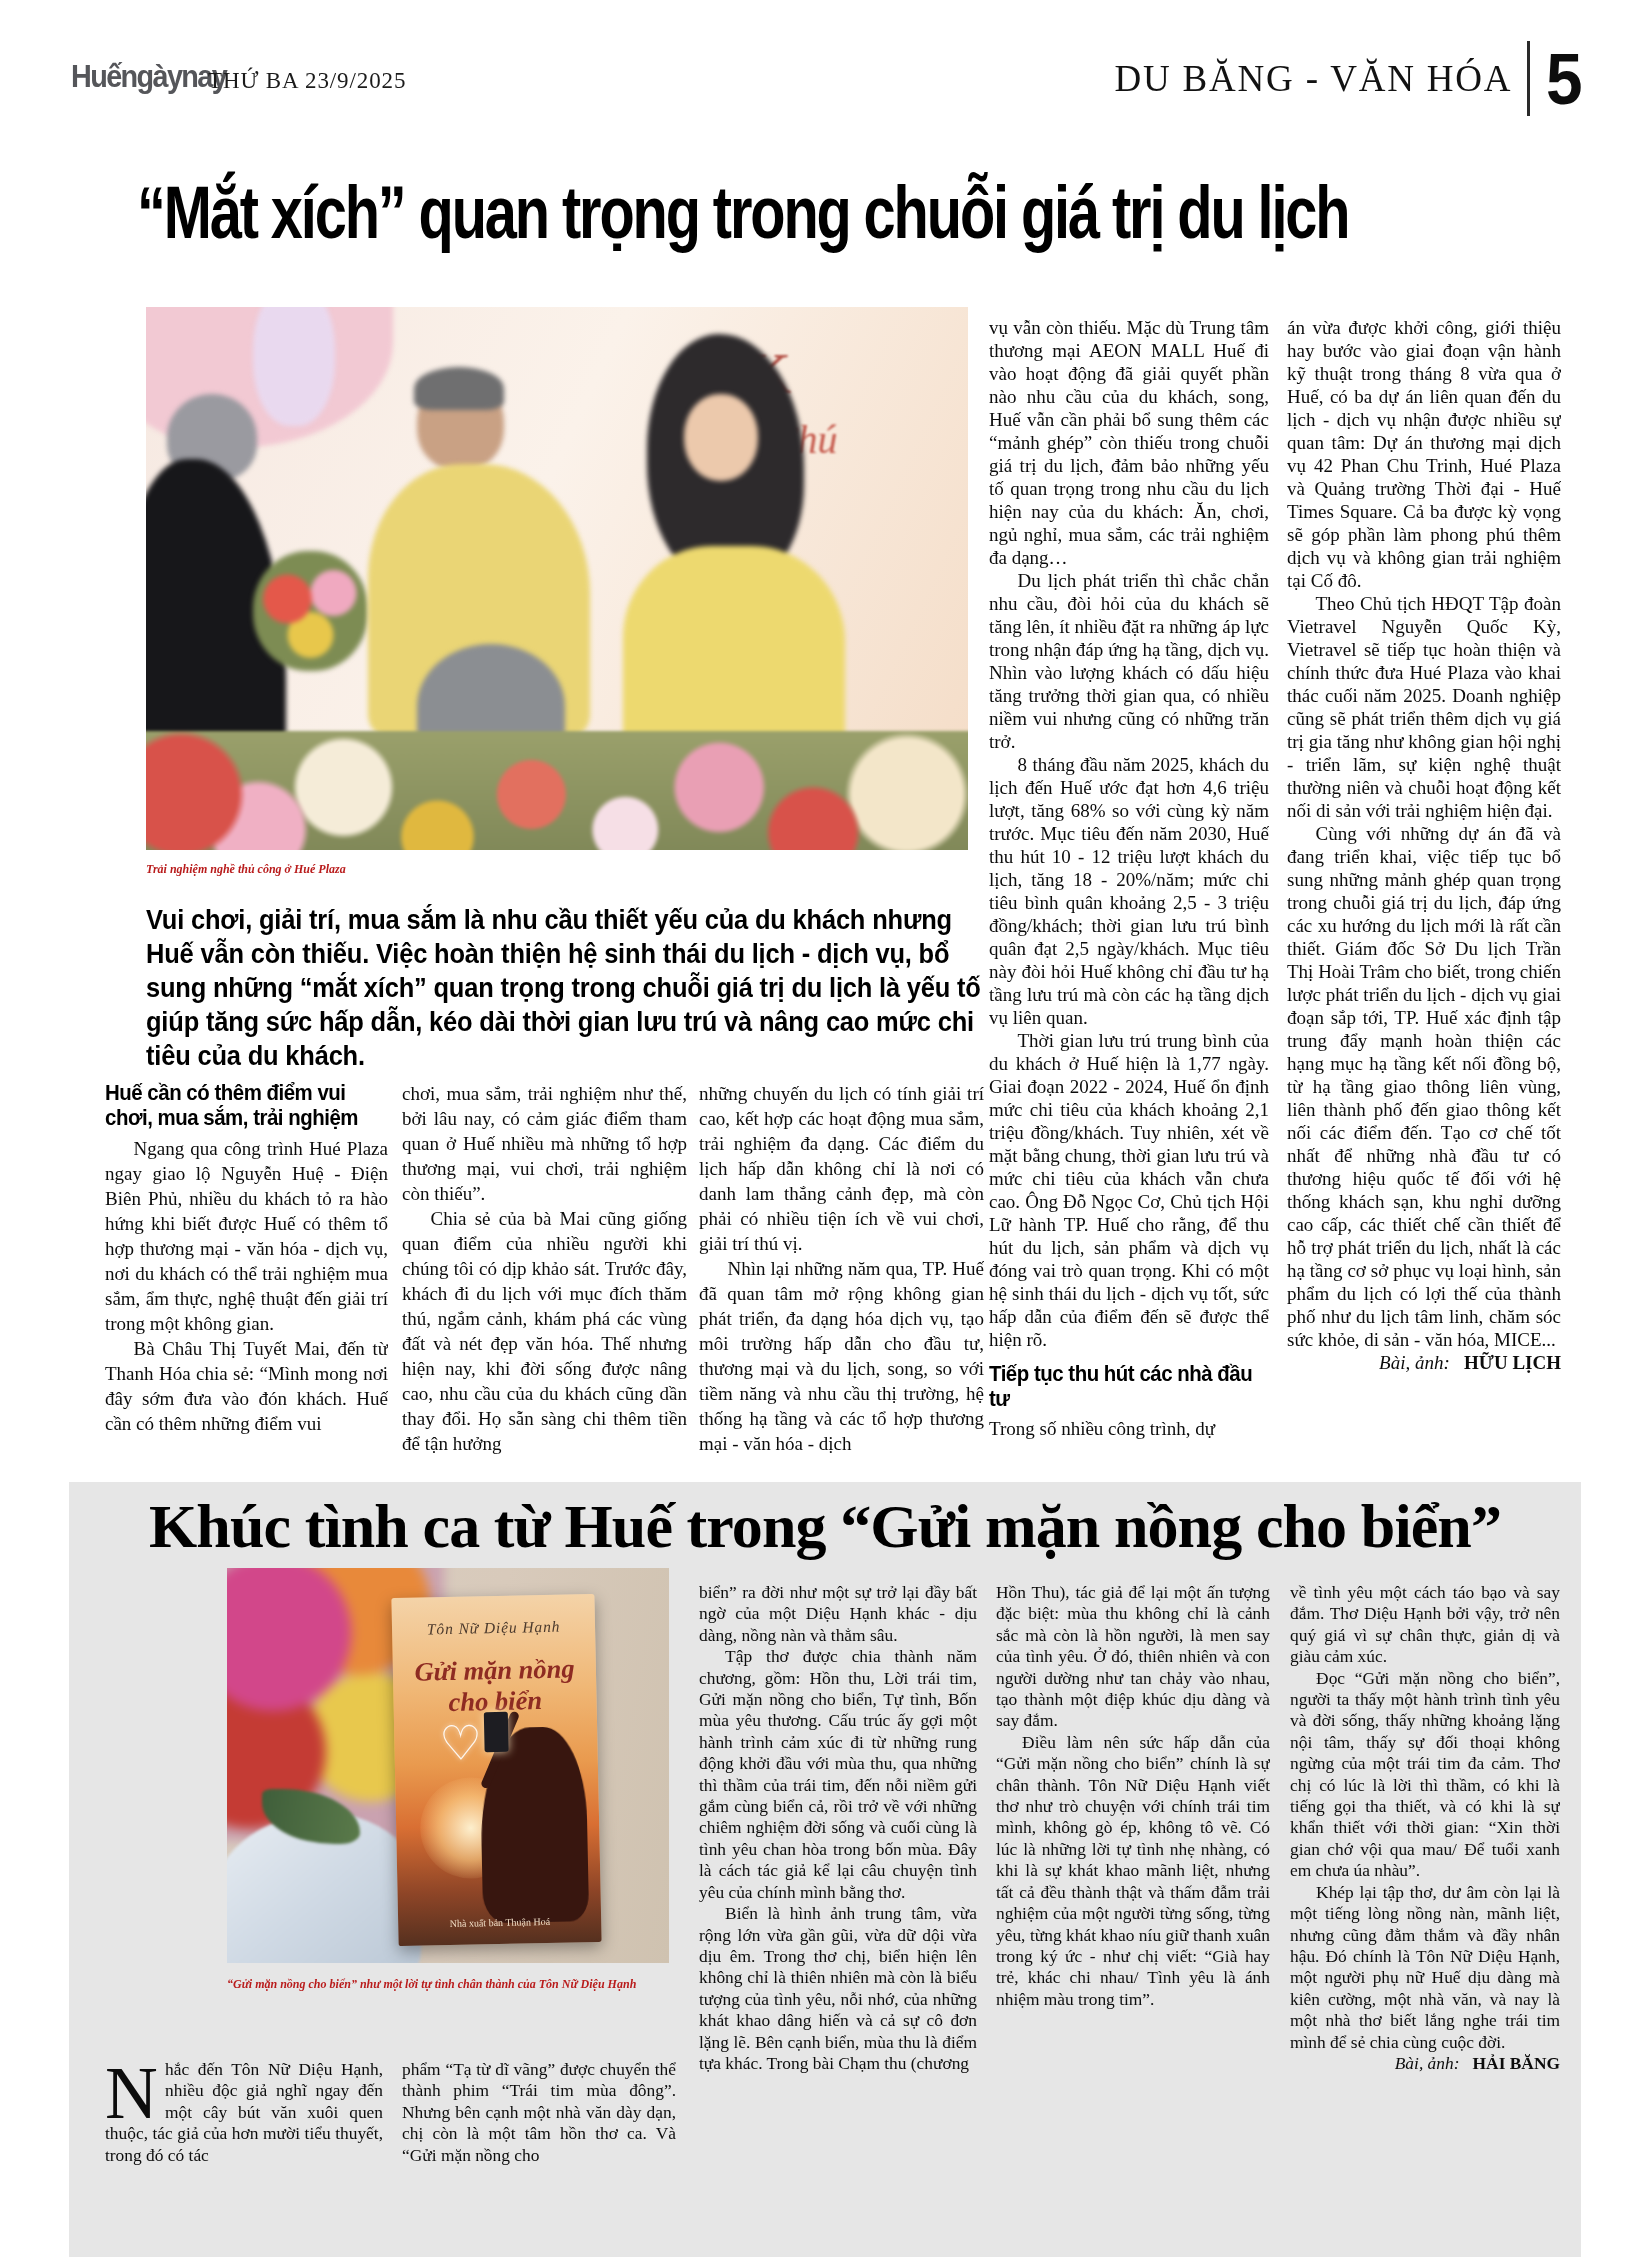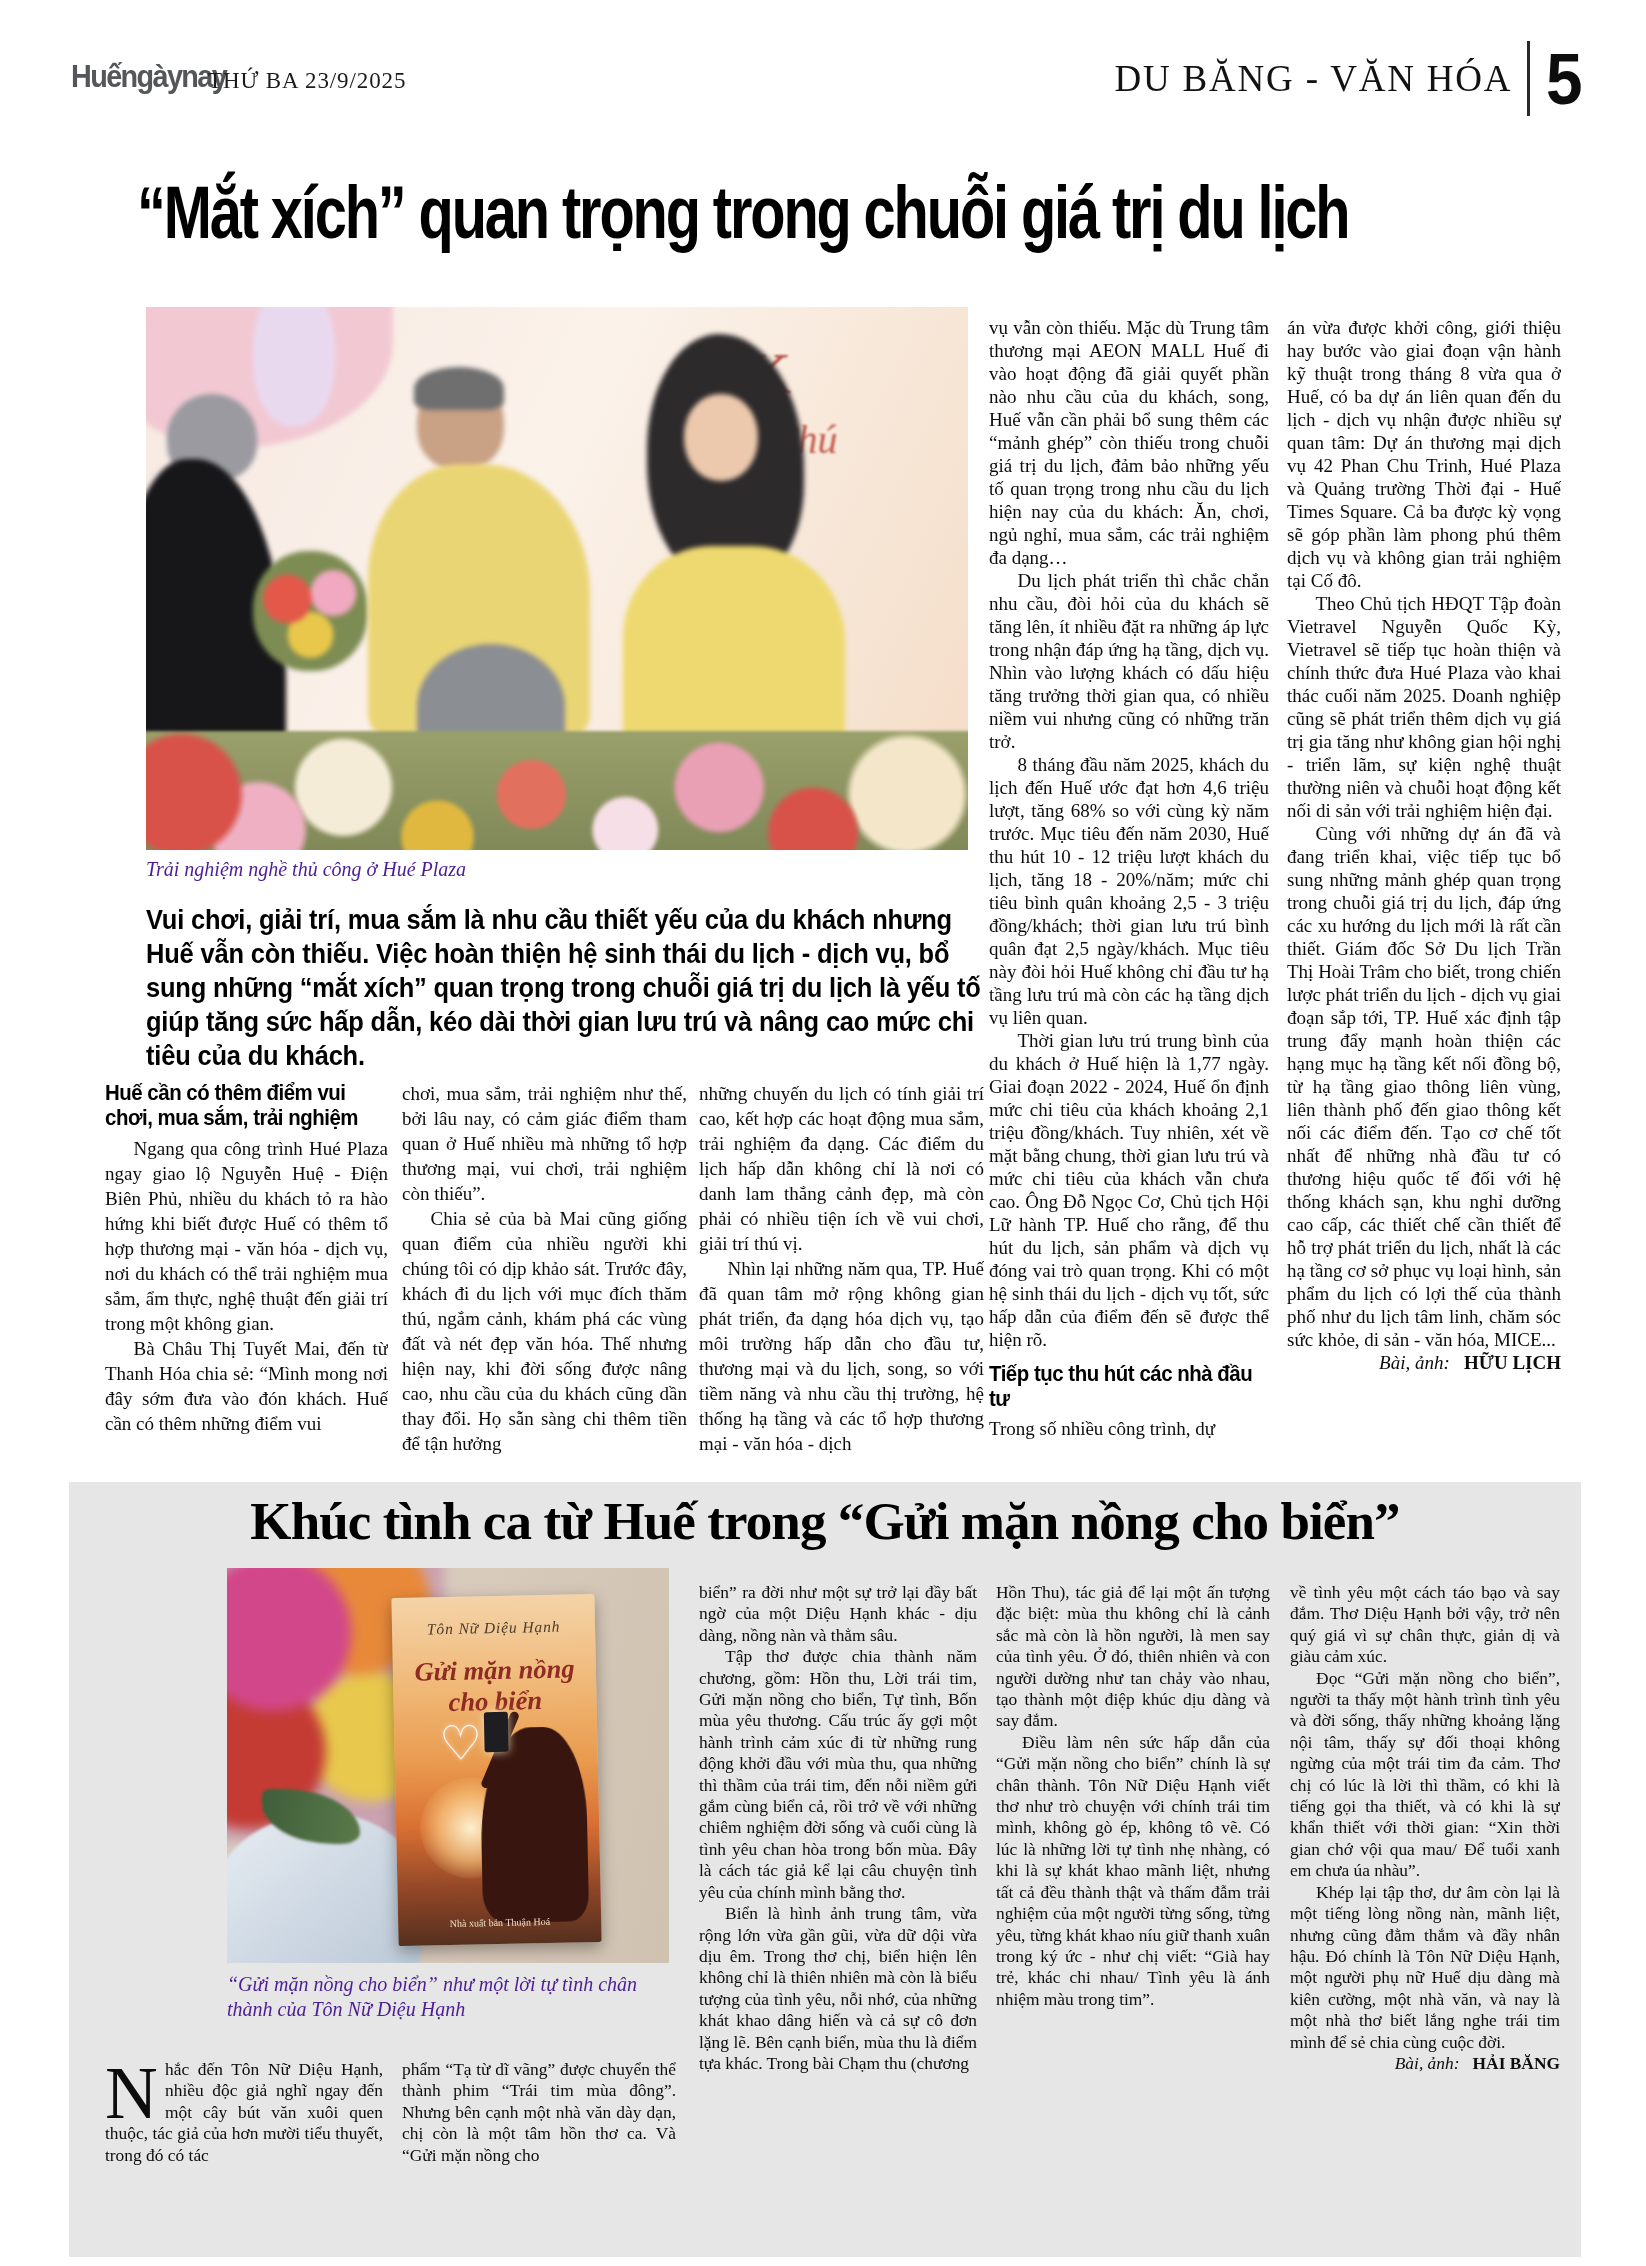--- a/index.html
+++ b/index.html
@@ -22,21 +22,21 @@
                font-family:"Liberation Sans",sans-serif;font-weight:bold;font-size:74px;
                letter-spacing:-2.7px;color:#000;transform:scaleX(.78);transform-origin:left top;}
 
   .photo1{position:absolute;left:146px;top:307px;width:822px;height:543px;overflow:hidden;
           background:linear-gradient(115deg,#f6e9e2 0%,#fbf2ea 45%,#f4dcc6 100%);}
   .blob{position:absolute;filter:blur(2.7px);}
   .bd-letter{position:absolute;left:73%;top:6%;font-family:"Liberation Serif",serif;font-weight:bold;
              font-size:58px;color:#b5544a;filter:blur(0.9px);}
   .bd-script{position:absolute;left:76%;top:20%;font-style:italic;font-size:40px;color:#c65a4d;
              filter:blur(0.9px);font-family:"Liberation Serif",serif;}
-  .caption{position:absolute;font-weight:normal;font-style:italic;font-size:20px;line-height:25px;color:#4c1d95;}
+  .caption{position:absolute;font-weight:bold;font-style:italic;font-size:12px;line-height:25px;color:#b91c1c;}
 
   .a1-lede{position:absolute;left:146px;top:903px;width:900px;text-align:left;
            font-family:"Liberation Sans",sans-serif;font-weight:bold;font-size:27.4px;line-height:34px;
            letter-spacing:-0.2px;color:#000;transform:scaleX(.93);transform-origin:left top;}
 
   .col{position:absolute;text-align:justify;overflow:hidden;color:#0c0c0c;margin-top:14px;}
   .col p{margin:0;text-indent:1.5em;}
   .col p.cont{text-indent:0;}
   .a1r{font-size:19px;line-height:23px;}
   .a1b{font-size:19px;line-height:25px;}
@@ -46,21 +46,21 @@
            transform:scaleX(.95);transform-origin:left top;margin:0 0 4.6px 0;white-space:normal;}
   .subhead.mid{margin-top:11px;}
 
   .byline{text-align:right;margin-top:5.5px;text-indent:0;}
   .by-label{font-weight:normal;font-style:italic;}
   .by-name{font-weight:bold;}
 
   
   .a2-box{position:absolute;left:69px;top:1482px;width:1512px;height:775px;background:#e6e6e6;}
   .a2-headline{position:absolute;left:69px;top:1491px;width:1512px;text-align:center;
-               font-weight:bold;font-size:53px;letter-spacing:-0.9px;color:#000;
+               font-weight:bold;font-size:62px;letter-spacing:-0.9px;color:#000;
                font-family:"Liberation Serif",serif;}
 
   .photo2{position:absolute;left:227px;top:1568px;width:442px;height:395px;overflow:hidden;
           background:linear-gradient(100deg,#d9cdc0 0%,#d8cabb 55%,#cfc2b0 100%);}
   .book{position:absolute;left:38%;top:7%;width:46%;height:88%;border-radius:2.7px;
         background:linear-gradient(180deg,#f4d3a8 0%,#f0b877 26%,#e99a4e 48%,#d96f33 66%,#8e4527 85%,#55301f 100%);
         box-shadow:0 5.5px 16.4px rgba(0,0,0,.35);transform:rotate(-1.2deg);}
   .book-author{position:absolute;left:0;top:6.5%;width:100%;text-align:center;font-style:italic;
                font-size:15.5px;color:#4c3a2d;letter-spacing:0.9px;}
   .book-title{position:absolute;left:0;top:17%;width:100%;text-align:center;font-style:italic;

